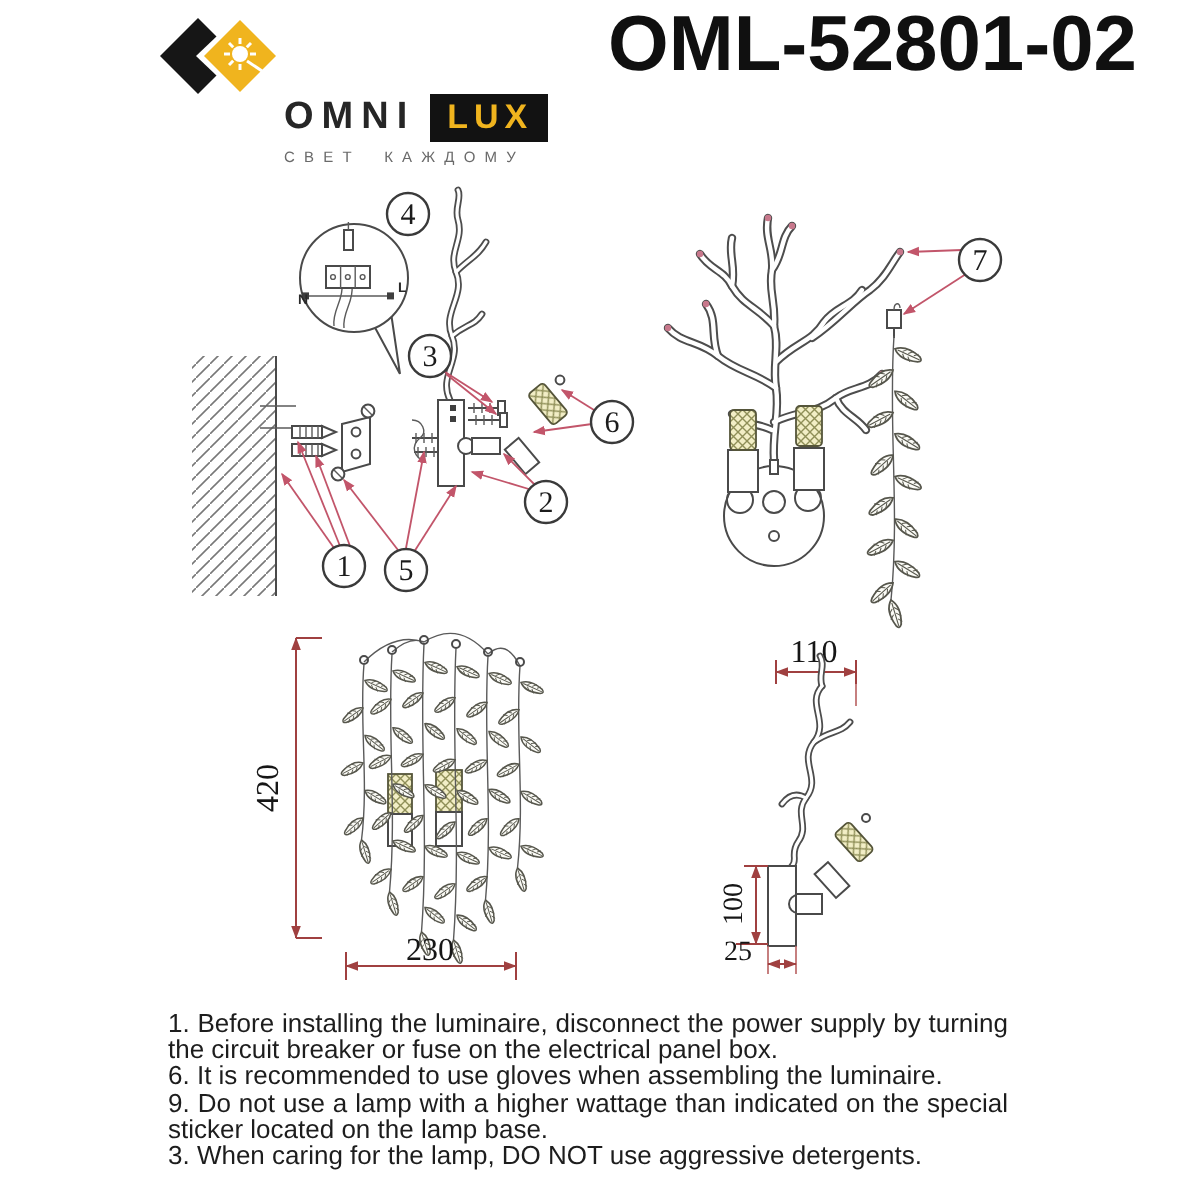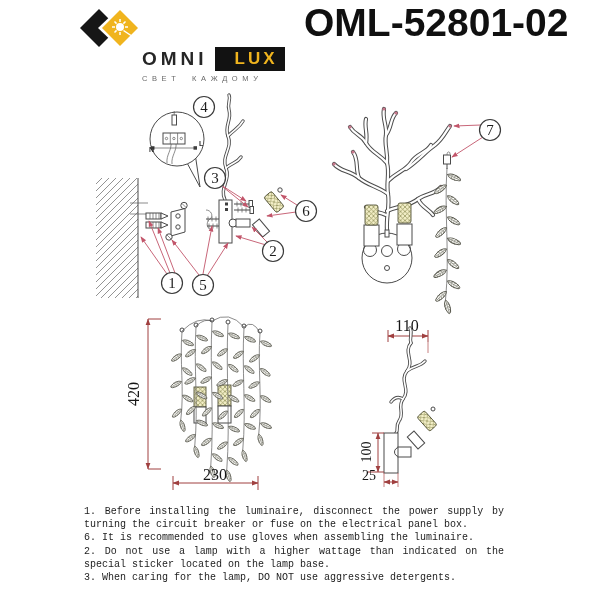--- a/index.html
+++ b/index.html
@@ -5,21 +5,21 @@
 <style>
   html,body{margin:0;padding:0;background:#e8e8e8;}
   .sheet{position:relative;width:600px;height:600px;background:#ffffff;overflow:hidden;
          font-family:"Liberation Sans",sans-serif;}
   
   .logo-svg{position:absolute;left:78px;top:4px;}
   .brand-block{position:absolute;left:142px;top:20px;margin-top:28px;}
   .brand-row{display:flex;align-items:center;height:22px;}
   .brand-omni{font-size:19px;font-weight:700;letter-spacing:4px;color:#262626;}
   .lux-box{display:inline-block;background:#121212;color:#F0B41E;font-size:17px;font-weight:700;
-           letter-spacing:3px;padding:2px 7px 2px 20px;margin-left:7px;}
+           letter-spacing:3px;padding:2px 7px 2px 9px;margin-left:7px;}
   .brand-tagline{margin-top:4px;font-size:7.5px;letter-spacing:4.6px;word-spacing:5px;color:#6a6a6a;}
   .model-number{position:absolute;left:304px;top:11px;font-size:39px;line-height:23px;
                 font-weight:700;color:#101010;letter-spacing:0px;}
   
   .diagrams{position:absolute;left:0;top:0;width:600px;height:600px;}
   .ln{stroke:#4a4a4a;stroke-width:1;fill:none;}
   .lnt{stroke:#5a5a5a;stroke-width:0.7;fill:none;}
   .part{stroke:#4a4a4a;stroke-width:1;fill:#ffffff;}
   .fillsq{fill:#3f3f3f;stroke:none;}
   .bulb{stroke:#55553a;stroke-width:0.9;fill:url(#bulbHatch);}
@@ -31,21 +31,21 @@
   .dim{stroke:#A04040;stroke-width:1;fill:none;}
   .dimt{stroke:#B86060;stroke-width:0.8;fill:none;}
   .callout circle{fill:#ffffff;stroke:#3a3a3a;stroke-width:1.2;}
   .callout text{font:15px "Liberation Serif",serif;fill:#1c1c1c;text-anchor:middle;}
   .dimtxt{font:16px "Liberation Serif",serif;fill:#161616;text-anchor:middle;}
   .dimtxt-s{font:14px "Liberation Serif",serif;fill:#161616;text-anchor:middle;}
   .nl{font:bold 7px "Liberation Sans",sans-serif;fill:#2a2a2a;}
   .tipdot{fill:#C8788C;stroke:none;}
   
   .instructions{position:absolute;left:84px;top:505px;width:420px;color:#1d1d1d;}
-  .instructions p{margin:0;font-size:10px;line-height:13.2px;text-align:justify;font-family:Liberation Mono, monospace;}
+  .instructions p{margin:0;font-size:13px;line-height:13.2px;text-align:justify;}
 </style>
 </head>
 <body>
 
 <div class="sheet">
 
   <svg class="logo-svg" width="66" height="48" viewBox="0 0 66 48">
     <polygon points="21,5 40,24 21,43 2,24" fill="#161616"></polygon>
     <polygon points="41,4 62,24 41,44 20,24" fill="#ffffff"></polygon>
     <polygon points="42,6 60,24 42,42 24,24" fill="#F0B41E"></polygon>
@@ -426,16 +426,16 @@
         <line x1="398" y1="473" x2="398" y2="487" class="dimt"></line>
         <line x1="384" y1="482" x2="398" y2="482" class="dim" marker-start="url(#arrD)" marker-end="url(#arrD)"></line>
         <text x="369" y="480" class="dimtxt-s">25</text>
       </g>
     </g>
   </svg>
 
   <div class="instructions">
     <p>1. Before installing the luminaire, disconnect the power supply by turning the circuit breaker or fuse on the electrical panel box.</p>
     <p>6. It is recommended to use gloves when assembling the luminaire.</p>
-    <p>2. Do not use a lamp with a higher wattage than indicated on the special sticker located on the lamp base.</p>
+    <p>9. Do not use a lamp with a higher wattage than indicated on the special sticker located on the lamp base.</p>
     <p>3. When caring for the lamp, DO NOT use aggressive detergents.</p>
   </div>
 </div>
 
 </body></html>

